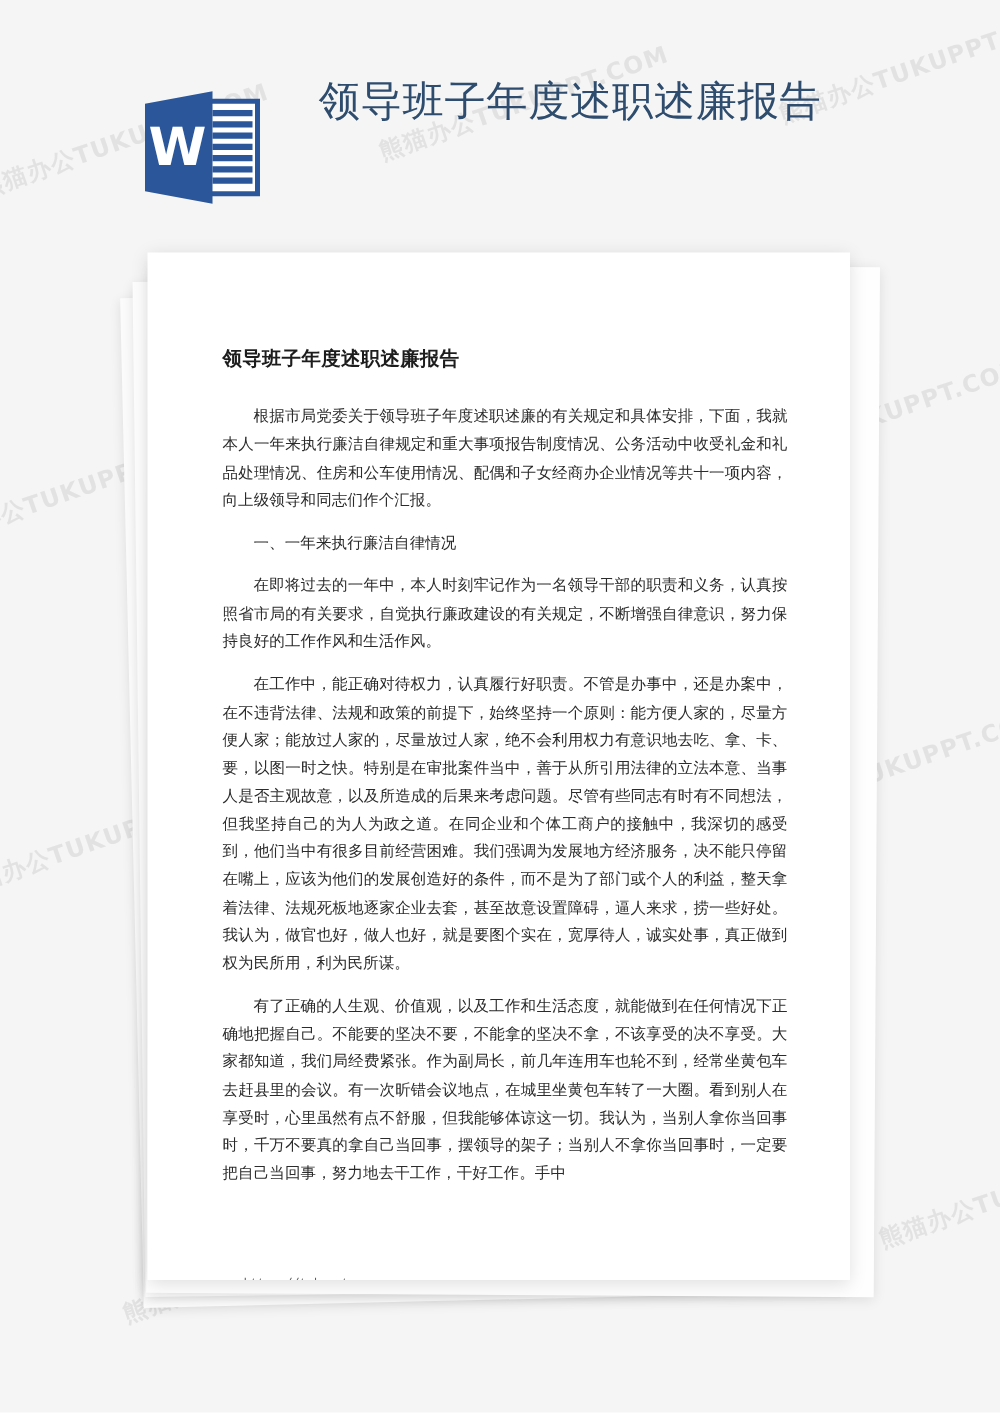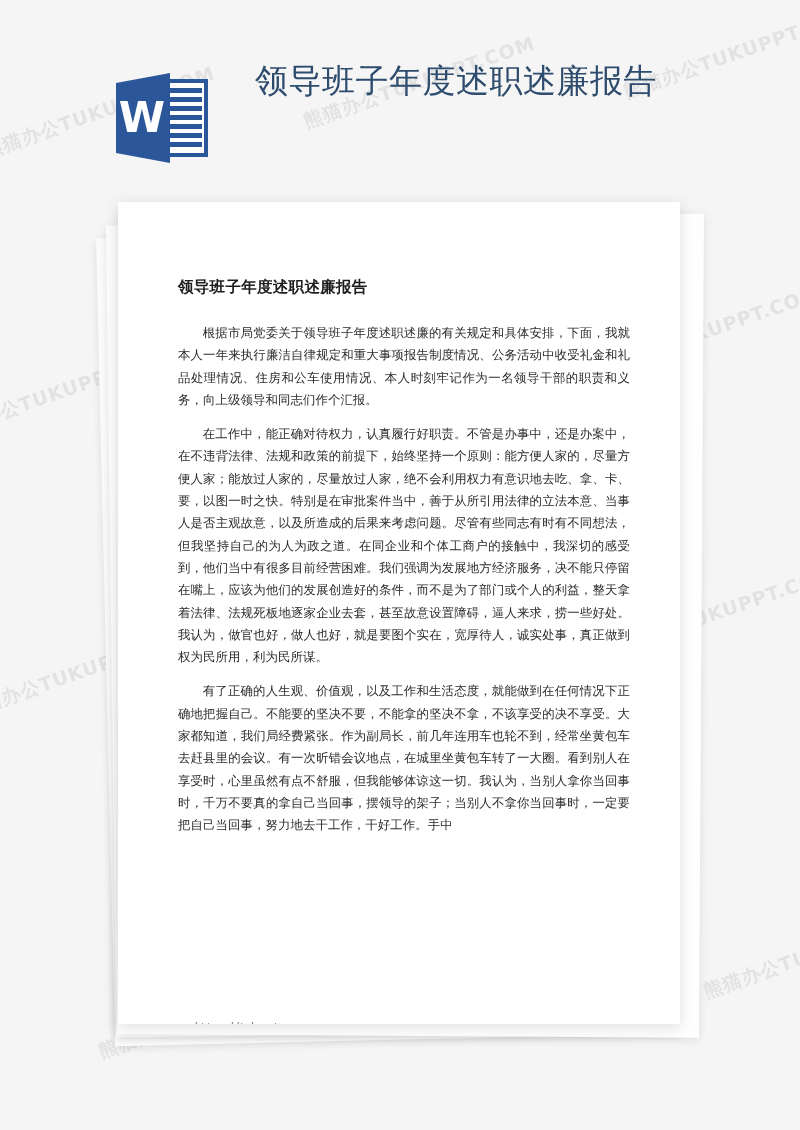--- a/index.html
+++ b/index.html
@@ -209,21 +209,23 @@
 <div id="paper-stack">
 
   <div class="sheet" id="sheet-back-2"></div>
   <div class="sheet" id="sheet-back-1"></div>
   <div class="sheet" id="sheet-back-0"></div>
 
   <div class="sheet" id="sheet-front">
     <div id="page-body">
       <h1 id="page-title">领导班子年度述职述廉报告</h1>
 
-      <p class="para">根据市局党委关于领导班子年度述职述廉的有关规定和具体安排，下面，我就本人一年来执行廉洁自律规定和重大事项报告制度情况、公务活动中收受礼金和礼品处理情况、住房和公车使用情况、本人时刻牢记作为一名领导干部的职责和义务，向上级领导和同志们作个汇报。</p>
+      <p class="para">根据市局党委关于领导班子年度述职述廉的有关规定和具体安排，下面，我就本人一年来执行廉洁自律规定和重大事项报告制度情况、公务活动中收受礼金和礼品处理情况、住房和公车使用情况、配偶和子女经商办企业情况等共十一项内容，向上级领导和同志们作个汇报。</p>
+      <p class="para section-head">一、一年来执行廉洁自律情况</p>
+      <p class="para">在即将过去的一年中，本人时刻牢记作为一名领导干部的职责和义务，认真按照省市局的有关要求，自觉执行廉政建设的有关规定，不断增强自律意识，努力保持良好的工作作风和生活作风。</p>
       <p class="para">在工作中，能正确对待权力，认真履行好职责。不管是办事中，还是办案中，在不违背法律、法规和政策的前提下，始终坚持一个原则：能方便人家的，尽量方便人家；能放过人家的，尽量放过人家，绝不会利用权力有意识地去吃、拿、卡、要，以图一时之快。特别是在审批案件当中，善于从所引用法律的立法本意、当事人是否主观故意，以及所造成的后果来考虑问题。尽管有些同志有时有不同想法，但我坚持自己的为人为政之道。在同企业和个体工商户的接触中，我深切的感受到，他们当中有很多目前经营困难。我们强调为发展地方经济服务，决不能只停留在嘴上，应该为他们的发展创造好的条件，而不是为了部门或个人的利益，整天拿着法律、法规死板地逐家企业去套，甚至故意设置障碍，逼人来求，捞一些好处。我认为，做官也好，做人也好，就是要图个实在，宽厚待人，诚实处事，真正做到权为民所用，利为民所谋。</p>
       <p class="para">有了正确的人生观、价值观，以及工作和生活态度，就能做到在任何情况下正确地把握自己。不能要的坚决不要，不能拿的坚决不拿，不该享受的决不享受。大家都知道，我们局经费紧张。作为副局长，前几年连用车也轮不到，经常坐黄包车去赶县里的会议。有一次昕错会议地点，在城里坐黄包车转了一大圈。看到别人在享受时，心里虽然有点不舒服，但我能够体谅这一切。我认为，当别人拿你当回事时，千万不要真的拿自己当回事，摆领导的架子；当别人不拿你当回事时，一定要把自己当回事，努力地去干工作，干好工作。手中</p>
     </div>
 
     <div id="page-footer-url">https://tukuppt.com</div>
   </div>
 
 </div>
 
 </body></html>

